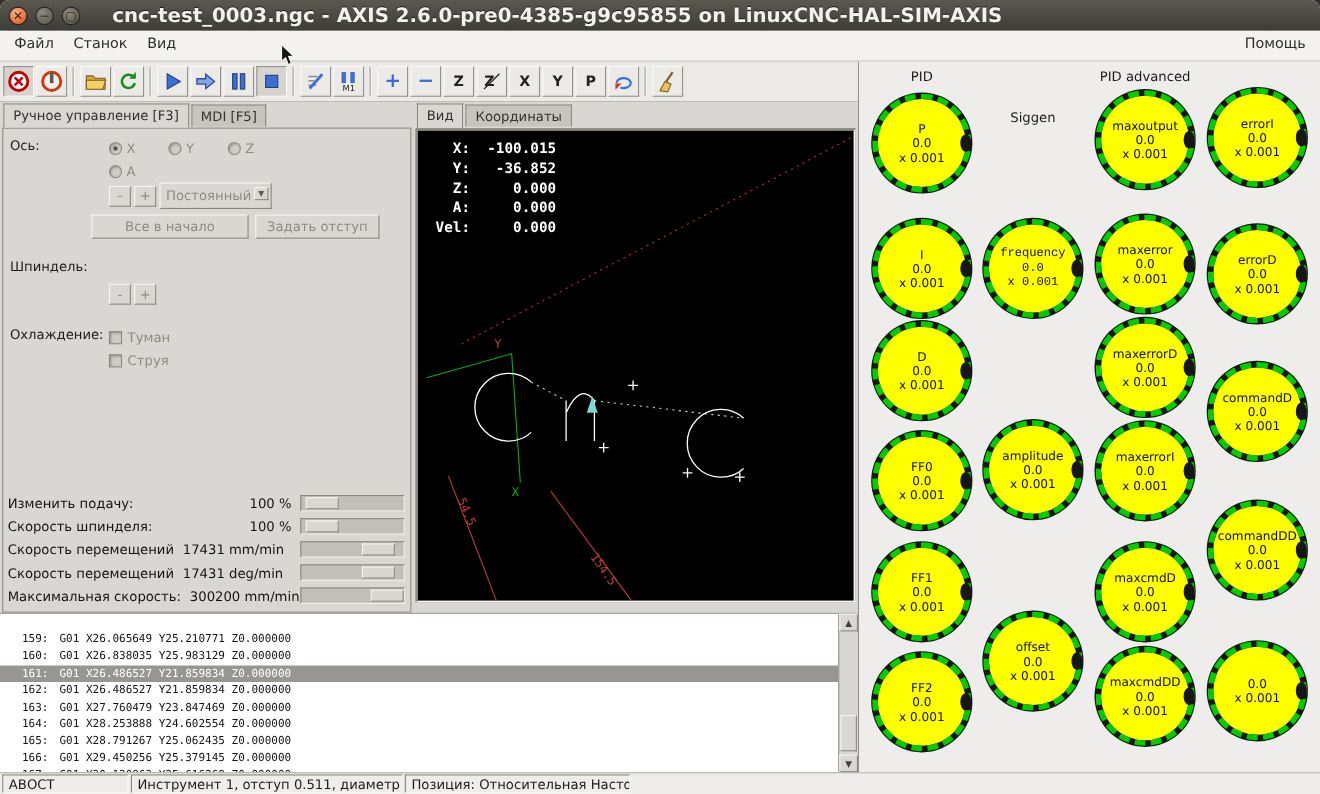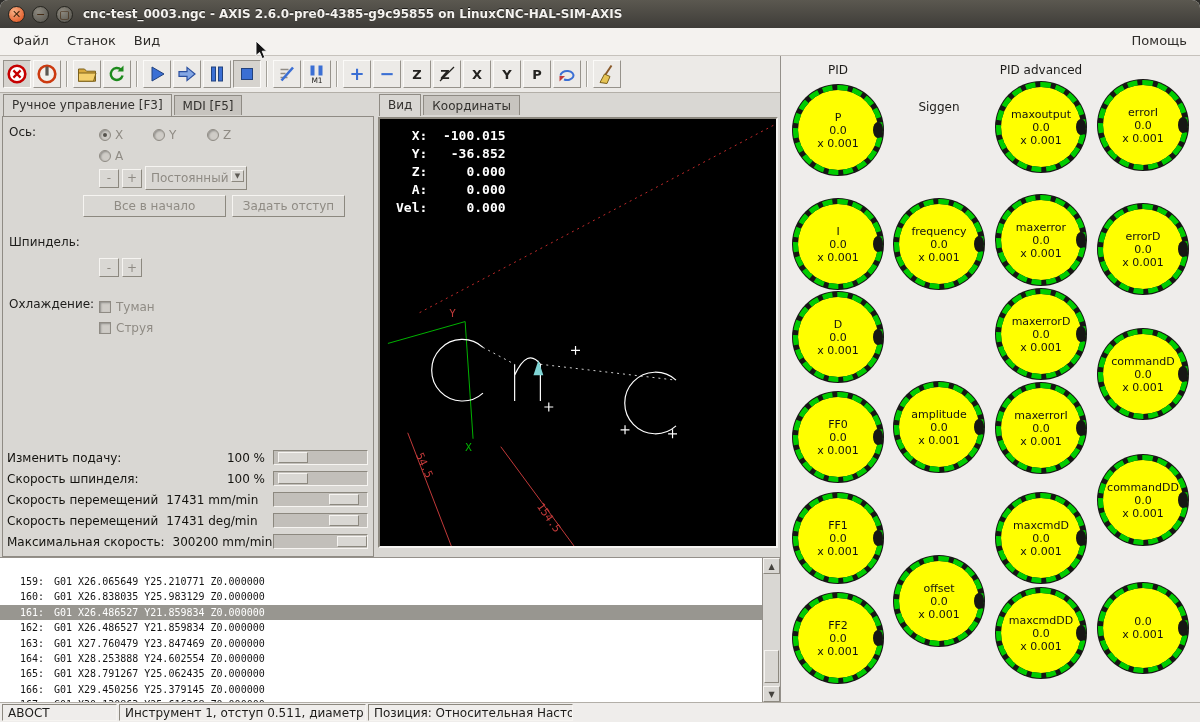--- a/index.html
+++ b/index.html
@@ -5,21 +5,21 @@
   * { margin:0; padding:0; box-sizing:border-box; }
   html,body { width:1200px; height:722px; overflow:hidden; }
   body { font-family:"DejaVu Sans","Liberation Sans",sans-serif; background:#2e2d2a; }
   .window { width:1200px; height:722px; display:flex; flex-direction:column; background:#efedeb; border-radius:8px 8px 0 0; overflow:hidden; position:relative; }
 
   
   .titlebar { flex:0 0 28px; background:linear-gradient(#5b5850,#3e3c38); display:flex; align-items:center; padding:0 8px; }
   .tb-btn { width:17px; height:17px; border-radius:50%; margin-right:7px; display:inline-flex; align-items:center; justify-content:center;
     font-size:11px; line-height:1; color:#41270f; background:radial-gradient(circle at 35% 30%, #8d897f, #52504a); border:1px solid #26251f; }
   .tb-btn.close { background:radial-gradient(circle at 35% 30%, #f9b287, #dd4814); }
-  .title { color:#f4f2ef; font-weight:bold; font-size:12px; margin-left:3px; text-shadow:0 -1px 0 #1d1c19; white-space:nowrap; }
+  .title { color:#f4f2ef; font-weight:bold; font-size:18px; margin-left:22px; text-shadow:0 -1px 0 #1d1c19; white-space:nowrap; }
 
   
   .menubar { flex:0 0 28px; background:#f4f2ef; border-bottom:1px solid #c6c2bc; display:flex; align-items:stretch; font-size:13px; color:#2f2d2a; padding:0 4px; position:relative; }
   .menu-item { padding:5px 9px 0 9px; cursor:default; }
   .menubar .mspacer { flex:1; }
   .cursor-svg { position:absolute; left:255px; top:40px; z-index:50; }
 
   
   .content-row { flex:1 1 auto; display:flex; min-height:0; }
   .left-col { flex:0 0 781px; display:flex; flex-direction:column; border-right:1px solid #94908a; min-width:0; }
@@ -422,21 +422,21 @@
           </div>
           <div class="knob" style="left: 11px; top: 536px;">
             <div class="knob-face" style="background: padding-box rgb(255, 255, 0); border-color: rgb(0, 204, 0);">
               <div>FF2</div>
               <div>0.0</div>
               <div>x 0.001</div>
             </div>
             <div class="knob-notch"></div>
           </div>
           <div class="knob" style="left: 112px; top: 142px;">
-            <div class="knob-face" style="background: padding-box rgb(255, 255, 0); border-color: rgb(0, 204, 0);">
+            <div class="knob-face" style="background: padding-box rgb(255, 255, 0); border-color: rgb(0, 204, 0); font-family: Liberation Mono, monospace;">
               <div>frequency</div>
               <div>0.0</div>
               <div>x 0.001</div>
             </div>
             <div class="knob-notch"></div>
           </div>
           <div class="knob" style="left: 112px; top: 325px;">
             <div class="knob-face" style="background: padding-box rgb(255, 255, 0); border-color: rgb(0, 204, 0);">
               <div>amplitude</div>
               <div>0.0</div>

